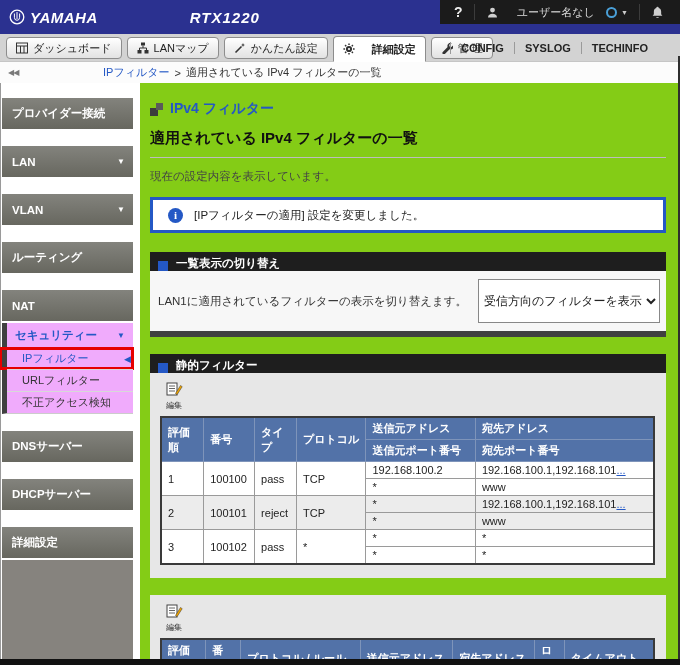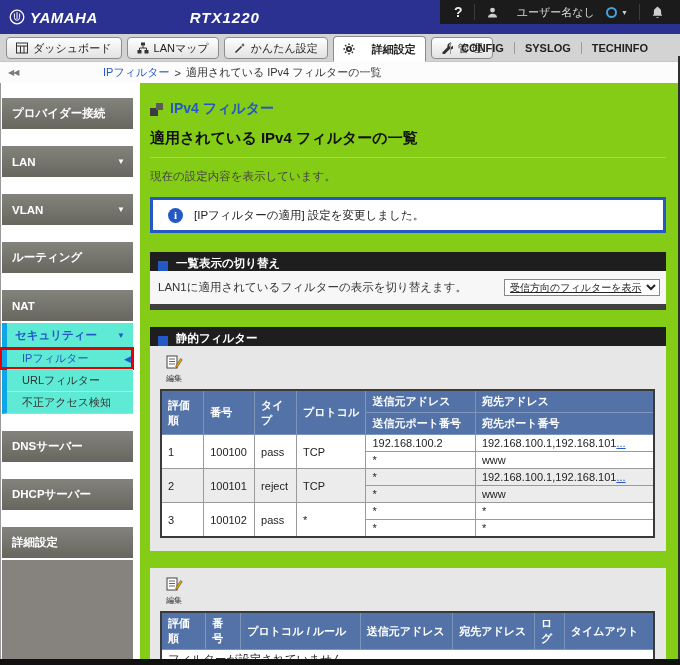--- a/index.html
+++ b/index.html
@@ -36,21 +36,21 @@
   .collapse { position:absolute; left:8px; color:#7a7a7a; font-size:8px; letter-spacing:-1px; cursor:pointer; }
   .breadcrumb { margin-left:103px; display:flex; gap:5px; align-items:center; }
   .bc-link { color:#2458c5; }
 
   
   .body-row { display:flex; height:582px; }
   .sidebar { width:140px; background:#fff; border-left:1px solid #9a9a9a; display:flex; flex-direction:column; }
   .side-item { height:31px; margin:15px 7px 2px 1px; padding-left:10px; display:flex; align-items:center; position:relative;
     background:linear-gradient(#83837d,#67675f); color:#fff; font-weight:bold; font-size:11.5px; cursor:pointer; }
   .side-item .arr { position:absolute; right:8px; font-size:8px; color:#fff; }
-  .side-group { margin:0 7px 2px 1px; background:#5eead4; border-left:5px solid #0ea5e9; border-bottom:1px solid #ccc; }
+  .side-group { margin:0 7px 2px 1px; background:#f0abfc; border-left:5px solid #404040; border-bottom:1px solid #ccc; }
   .group-head { height:24px; display:flex; align-items:center; padding-left:8px; color:#2458c5; font-weight:bold; font-size:11.5px; position:relative; cursor:pointer; }
   .group-head .arr { position:absolute; right:8px; font-size:8px; color:#2458c5; }
   .sub-item { height:22px; display:flex; align-items:center; padding-left:15px; font-size:11px; color:#333; border-top:1px solid #d8d8d8; position:relative; cursor:pointer; }
   .sub-item.selected { color:#2458c5; }
   .red-box { position:absolute; left:-8px; right:-1px; top:-1px; bottom:-1px; border:3px solid #e60000; pointer-events:none; }
   .sub-arrow { position:absolute; right:2px; font-size:9px; color:#2458c5; }
   .side-filler { flex:1; margin:0 7px 0 1px; background:#86837e; }
 
   .content { flex:1; background:#84cc16; padding:0 14px 0 10px; overflow:hidden; }
 
@@ -66,21 +66,21 @@
   .notice { border:3px solid #2458c5; background:#fff; height:36px; display:flex; align-items:center; gap:11px; padding-left:15px; margin-bottom:19px; }
   .info-icon { width:15px; height:15px; border-radius:50%; background:#2458c5; color:#fff; font-size:11px; font-weight:bold;
     display:flex; align-items:center; justify-content:center; flex:0 0 auto; font-family:"Liberation Serif","DejaVu Serif",serif; }
   .notice-text { font-size:11.5px; color:#222; }
 
   .section { margin-bottom:17px; }
   .section-header { background:#1e1e1e; color:#fff; font-size:11.5px; font-weight:bold; height:19px; display:flex; align-items:flex-end; gap:8px; padding-left:8px; }
   .blue-square { width:10px; height:10px; background:#2458c5; flex:0 0 auto; }
   .vs-body { background:#f7f7f7; border-bottom:6px solid #404040; display:flex; align-items:center; justify-content:space-between; padding:8px 6px 8px 8px; }
   .vs-text { font-size:11.5px; color:#333; }
-  .vs-select { font-size:10px; color:#222; border:1px solid #888; background:#fff; padding:1px 1px;text-decoration:underline; }
+  .vs-select { font-size:12px; color:#222; border:1px solid #888; background:#fff; padding:13px 1px; }
 
   .section-body { background:#e7e7e7; padding:5px 10px 13px; }
   .edit-block { width:28px; text-align:center; margin:3px 0 5px; cursor:pointer; }
   .edit-label { font-size:8px; color:#333; display:block; margin-top:-1px; }
 
   table.grid { border-collapse:collapse; width:495px; background:#fff; border:2px solid #3a3a3a; font-size:11px; }
   table.grid th { background:#5272a8; color:#fff; font-weight:bold; text-align:left; padding:3px 6px; border:1px solid #7e94ba; height:18px; }
   table.grid td { border:1px solid #9a9a9a; padding:2px 6px; color:#222; height:17px; vertical-align:middle; }
   tr.alt td { background:#ececec; }
   .more-link { color:#2458c5; text-decoration:underline; cursor:pointer; }

